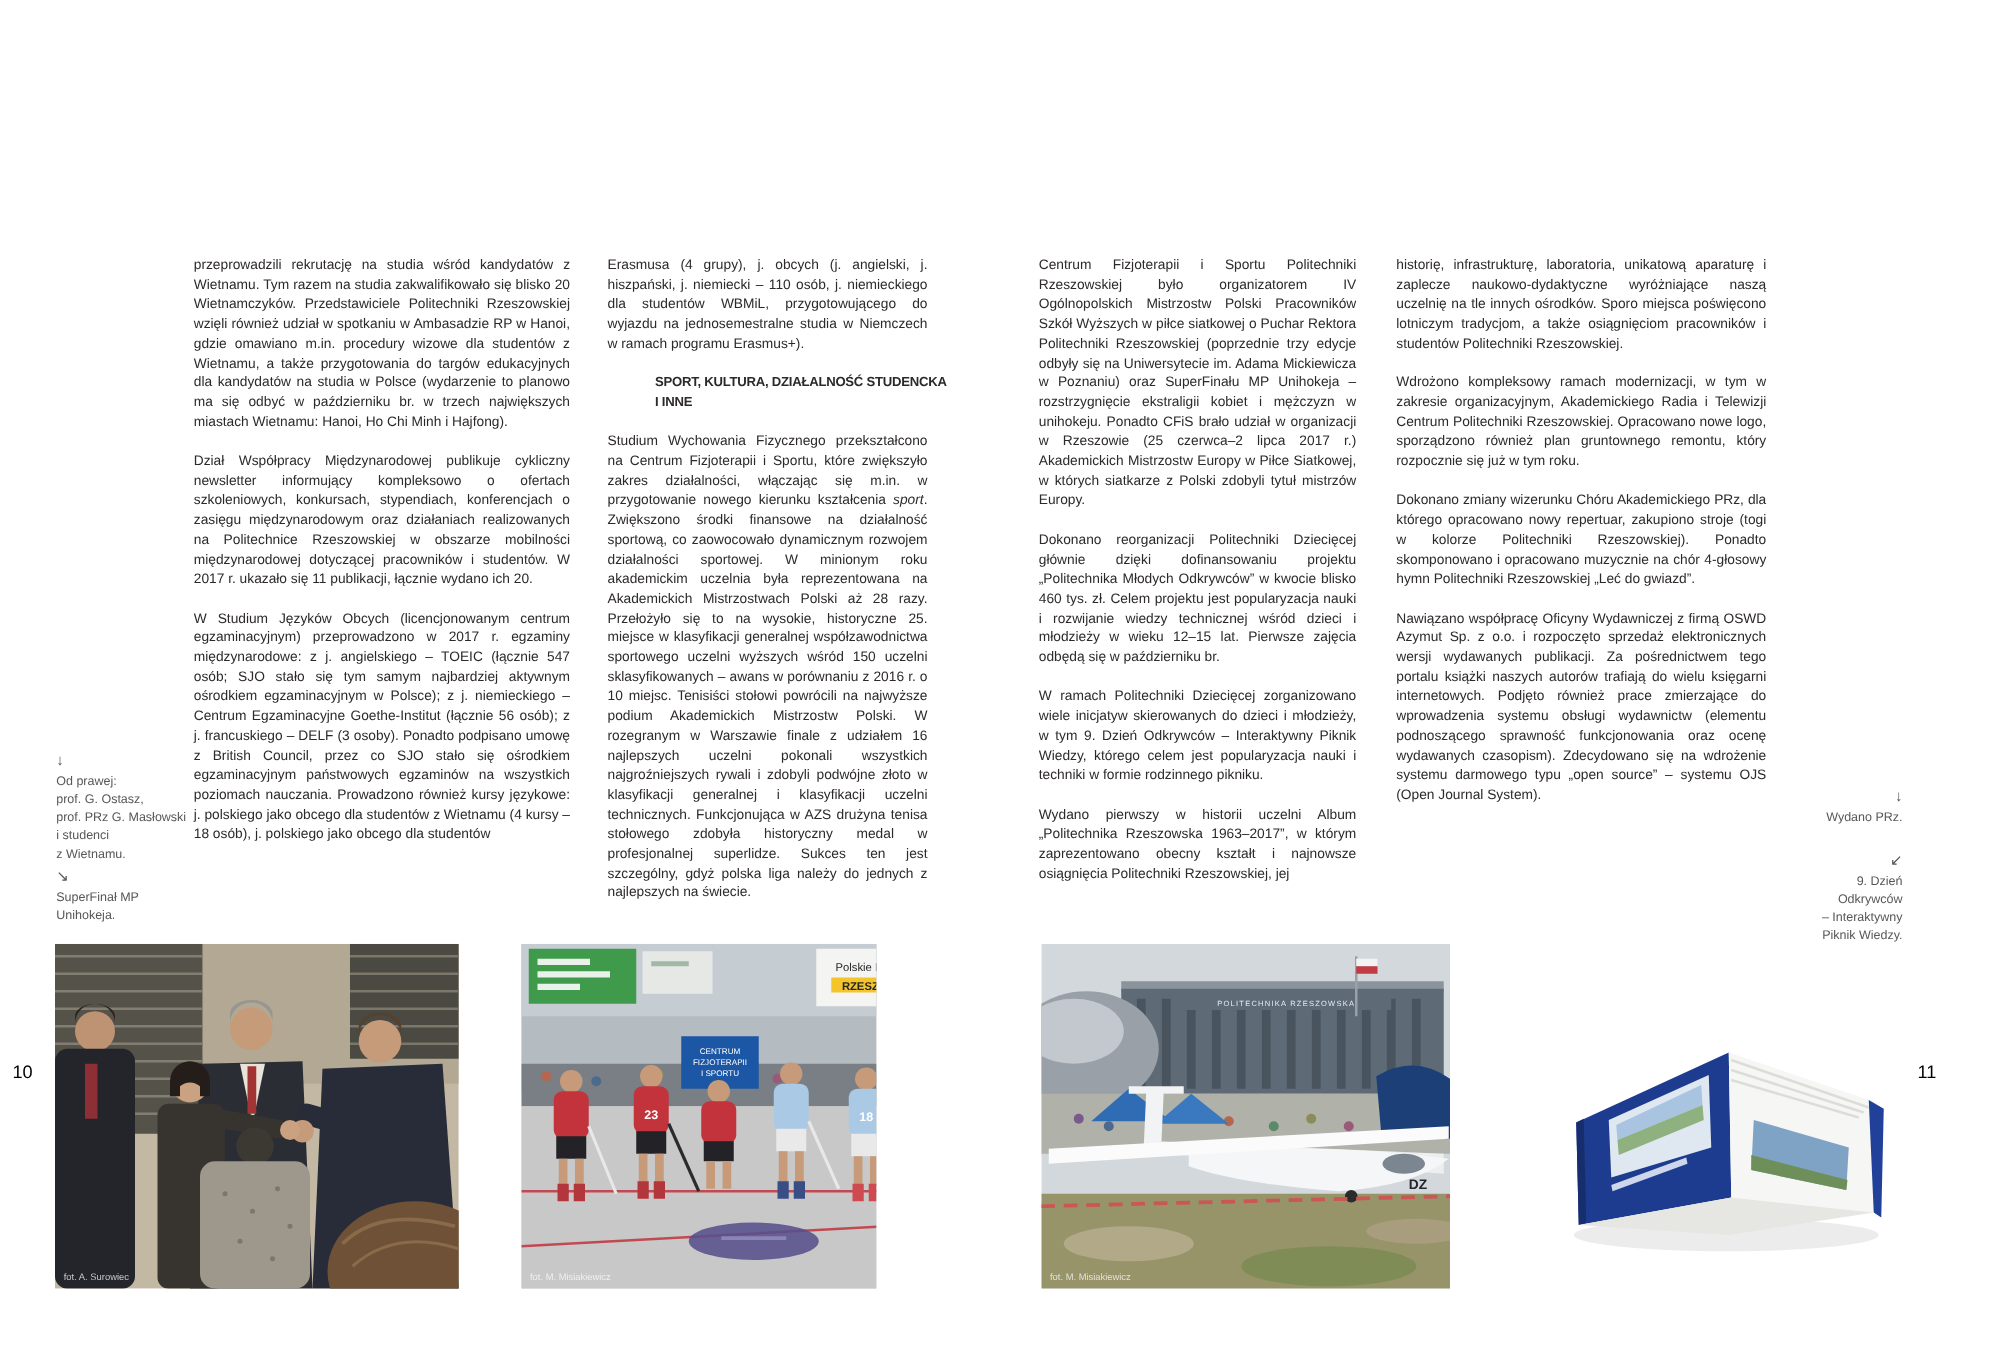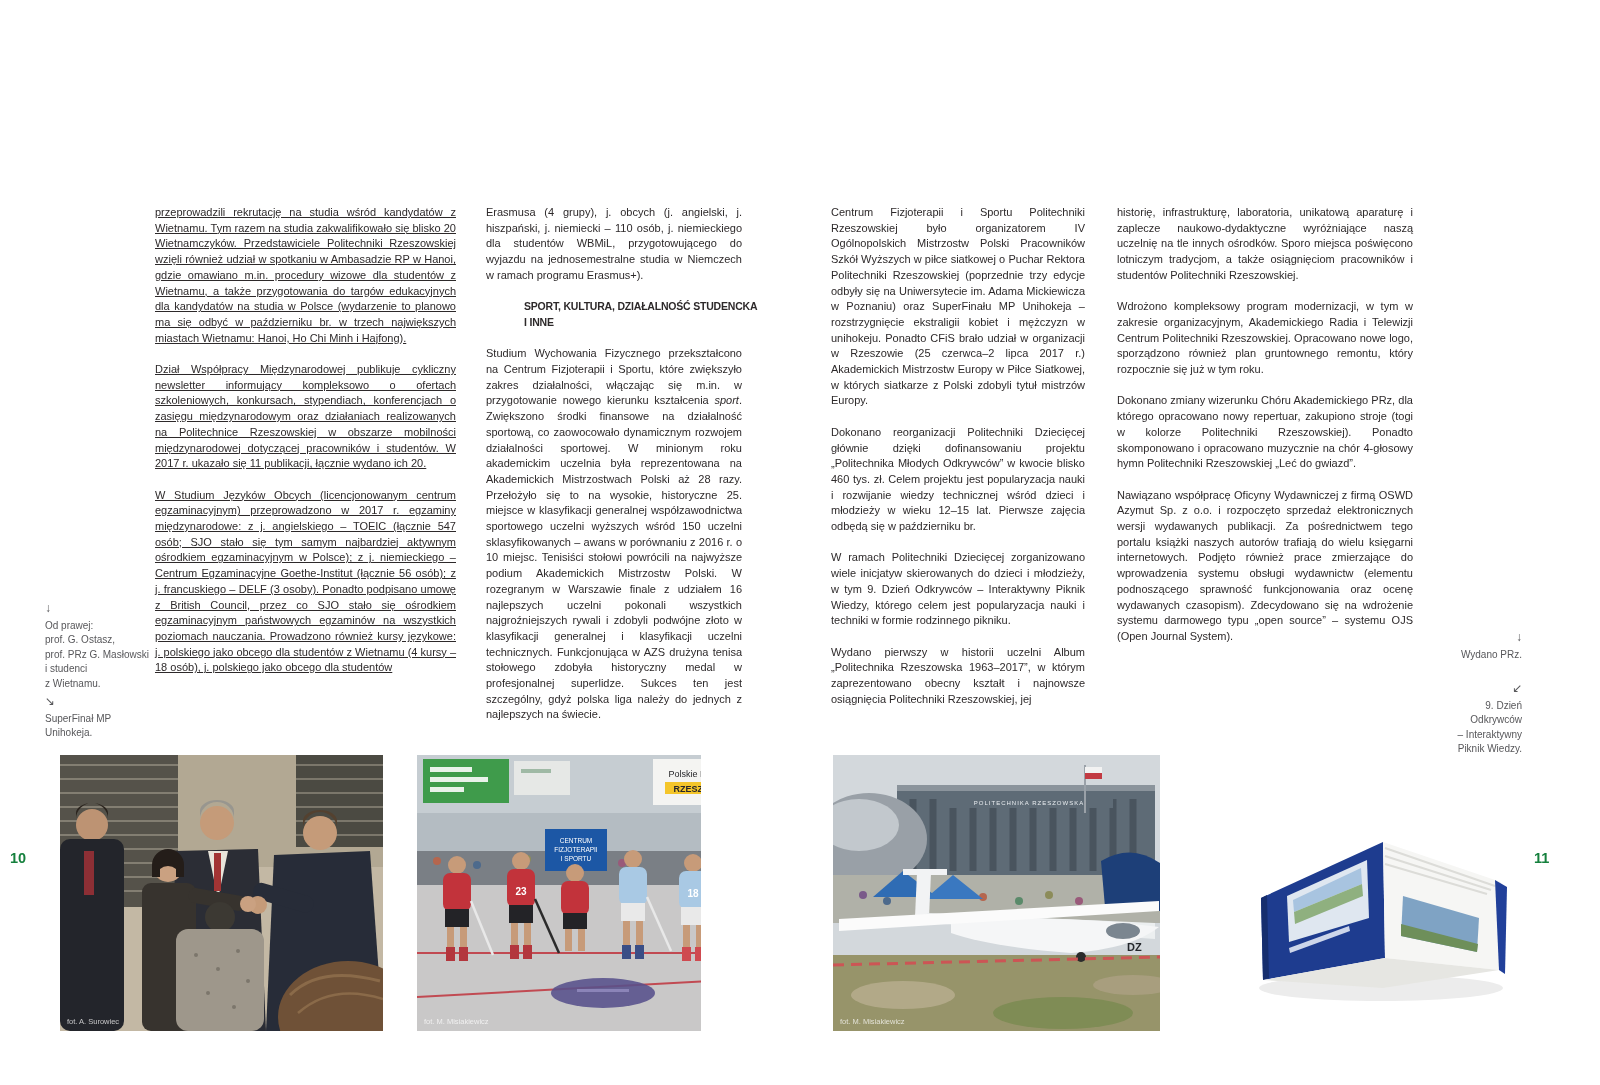--- a/index.html
+++ b/index.html
@@ -1,40 +1,40 @@
 <!DOCTYPE html>
 <html><head>
 <meta charset="utf-8">
 <style>
   html,body{margin:0;padding:0;background:#ffffff;width:1600px;height:1085px;overflow:hidden;
     font-family:"Liberation Sans","DejaVu Sans",sans-serif;}
   #spread{position:relative;width:1600px;height:1085px;background:#fff;}
   .col{position:absolute;top:205px;font-size:11px;line-height:15.7px;color:#2d292a;
     text-align:justify;text-justify:inter-word;}
   .col p{margin:0 0 15.7px 0;}
-  .col1{left:155px;width:301px;text-decoration:underline;}
+  .col1{left:155px;width:301px;}
   .col2{left:486px;width:256px;}
   .col3{left:831px;width:254px;}
   .col4{left:1117px;width:296px;}
   h2.sec{font-size:10.5px;letter-spacing:-0.2px;line-height:15.7px;margin:0 0 15.7px 0;
     font-weight:bold;color:#2d292a;text-align:left;white-space:nowrap;}
   h2.sec span{display:block;margin-left:38px;}
   em{font-style:italic;}
   .note{position:absolute;font-size:10px;line-height:14.4px;color:#57575a;}
   .note .arrow{font-size:12px;line-height:14px;margin-bottom:4px;color:#57575a;}
   .note .ntext{white-space:pre-line;}
   .note-l{left:45px;width:118px;text-align:left;}
   .note-r{left:1398px;width:124px;text-align:right;}
   .nl1{top:601px;} .nl2{top:694px;}
   .nr1{top:630px;} .nr2{top:681px;}
-  .pageno{position:absolute;font-size:14.5px;color:#15803d;font-weight:bold;}
+  .pageno{position:absolute;font-size:14.5px;color:#000000;}
   .pn-left{left:10px;top:850px;}
   .pn-right{left:1534px;top:850px;}
   .photo{position:absolute;top:755px;height:276px;overflow:hidden;}
-  .ph1{left:60px;width:377px;}
+  .ph1{left:44px;width:377px;}
   .ph2{left:417px;width:284px;}
   .ph3{left:833px;width:327px;text-decoration:underline;}
   .ph4{left:1233px;top:790px;width:290px;height:230px;background:#fff;}
   .photo svg{display:block;}
   .credit{position:absolute;left:7px;bottom:5px;font-size:7.5px;color:rgba(255,255,255,0.72);}
 </style>
 </head>
 <body>
 
 <div id="spread">
@@ -85,21 +85,21 @@
 
   <div class="col col3">
     <p>Centrum Fizjoterapii i Sportu Politechniki Rzeszowskiej było organizatorem IV Ogólnopolskich Mistrzostw Polski Pracowników Szkół Wyższych w piłce siatkowej o Puchar Rektora Politechniki Rzeszowskiej (poprzednie trzy edycje odbyły się na Uniwersytecie im. Adama Mickiewicza w Poznaniu) oraz SuperFinału MP Unihokeja – rozstrzygnięcie ekstraligii kobiet i mężczyzn w unihokeju. Ponadto CFiS brało udział w organizacji w Rzeszowie (25 czerwca–2 lipca 2017 r.) Akademickich Mistrzostw Europy w Piłce Siatkowej, w których siatkarze z Polski zdobyli tytuł mistrzów Europy.</p>
     <p>Dokonano reorganizacji Politechniki Dziecięcej głównie dzięki dofinansowaniu projektu „Politechnika Młodych Odkrywców” w kwocie blisko 460 tys. zł. Celem projektu jest popularyzacja nauki i rozwijanie wiedzy technicznej wśród dzieci i młodzieży w wieku 12–15 lat. Pierwsze zajęcia odbędą się w październiku br.</p>
     <p>W ramach Politechniki Dziecięcej zorganizowano wiele inicjatyw skierowanych do dzieci i młodzieży, w tym 9. Dzień Odkrywców – Interaktywny Piknik Wiedzy, którego celem jest popularyzacja nauki i techniki w formie rodzinnego pikniku.</p>
     <p>Wydano pierwszy w historii uczelni Album „Politechnika Rzeszowska 1963–2017”, w którym zaprezentowano obecny kształt i najnowsze osiągnięcia Politechniki Rzeszowskiej, jej</p>
   </div>
 
   <div class="col col4">
     <p>historię, infrastrukturę, laboratoria, unikatową aparaturę i zaplecze naukowo-dydaktyczne wyróżniające naszą uczelnię na tle innych ośrodków. Sporo miejsca poświęcono lotniczym tradycjom, a także osiągnięciom pracowników i studentów Politechniki Rzeszowskiej.</p>
-    <p>Wdrożono kompleksowy program modernizacji, w tym w zakresie organizacyjnym, Akademickiego Radia i Telewizji Centrum Politechniki Rzeszowskiej. Opracowano nowe logo, sporządzono również plan gruntownego remontu, który rozpocznie się już w tym roku.</p>
+    <p>Wdrożono kompleksowy ramach modernizacji, w tym w zakresie organizacyjnym, Akademickiego Radia i Telewizji Centrum Politechniki Rzeszowskiej. Opracowano nowe logo, sporządzono również plan gruntownego remontu, który rozpocznie się już w tym roku.</p>
     <p>Dokonano zmiany wizerunku Chóru Akademickiego PRz, dla którego opracowano nowy repertuar, zakupiono stroje (togi w kolorze Politechniki Rzeszowskiej). Ponadto skomponowano i opracowano muzycznie na chór 4-głosowy hymn Politechniki Rzeszowskiej „Leć do gwiazd”.</p>
     <p>Nawiązano współpracę Oficyny Wydawniczej z firmą OSWD Azymut Sp. z o.o. i rozpoczęto sprzedaż elektronicznych wersji wydawanych publikacji. Za pośrednictwem tego portalu książki naszych autorów trafiają do wielu księgarni internetowych. Podjęto również prace zmierzające do wprowadzenia systemu obsługi wydawnictw (elementu podnoszącego sprawność funkcjonowania oraz ocenę wydawanych czasopism). Zdecydowano się na wdrożenie systemu darmowego typu „open source” – systemu OJS (Open Journal System).</p>
   </div>
 
   <div class="photo ph1">
     <svg width="323" height="276" viewBox="0 0 323 276">
       <rect width="323" height="276" fill="#c3b8a4"></rect>
       <rect x="118" y="0" width="205" height="112" fill="#b2a893"></rect>
       <rect x="0" y="0" width="118" height="152" fill="#55524a"></rect>
       <path stroke="#837e72" stroke-width="2" d="M0 10H118 M0 24H118 M0 38H118 M0 52H118 M0 66H118 M0 80H118 M0 94H118 M0 108H118 M0 122H118 M0 136H118"></path>

